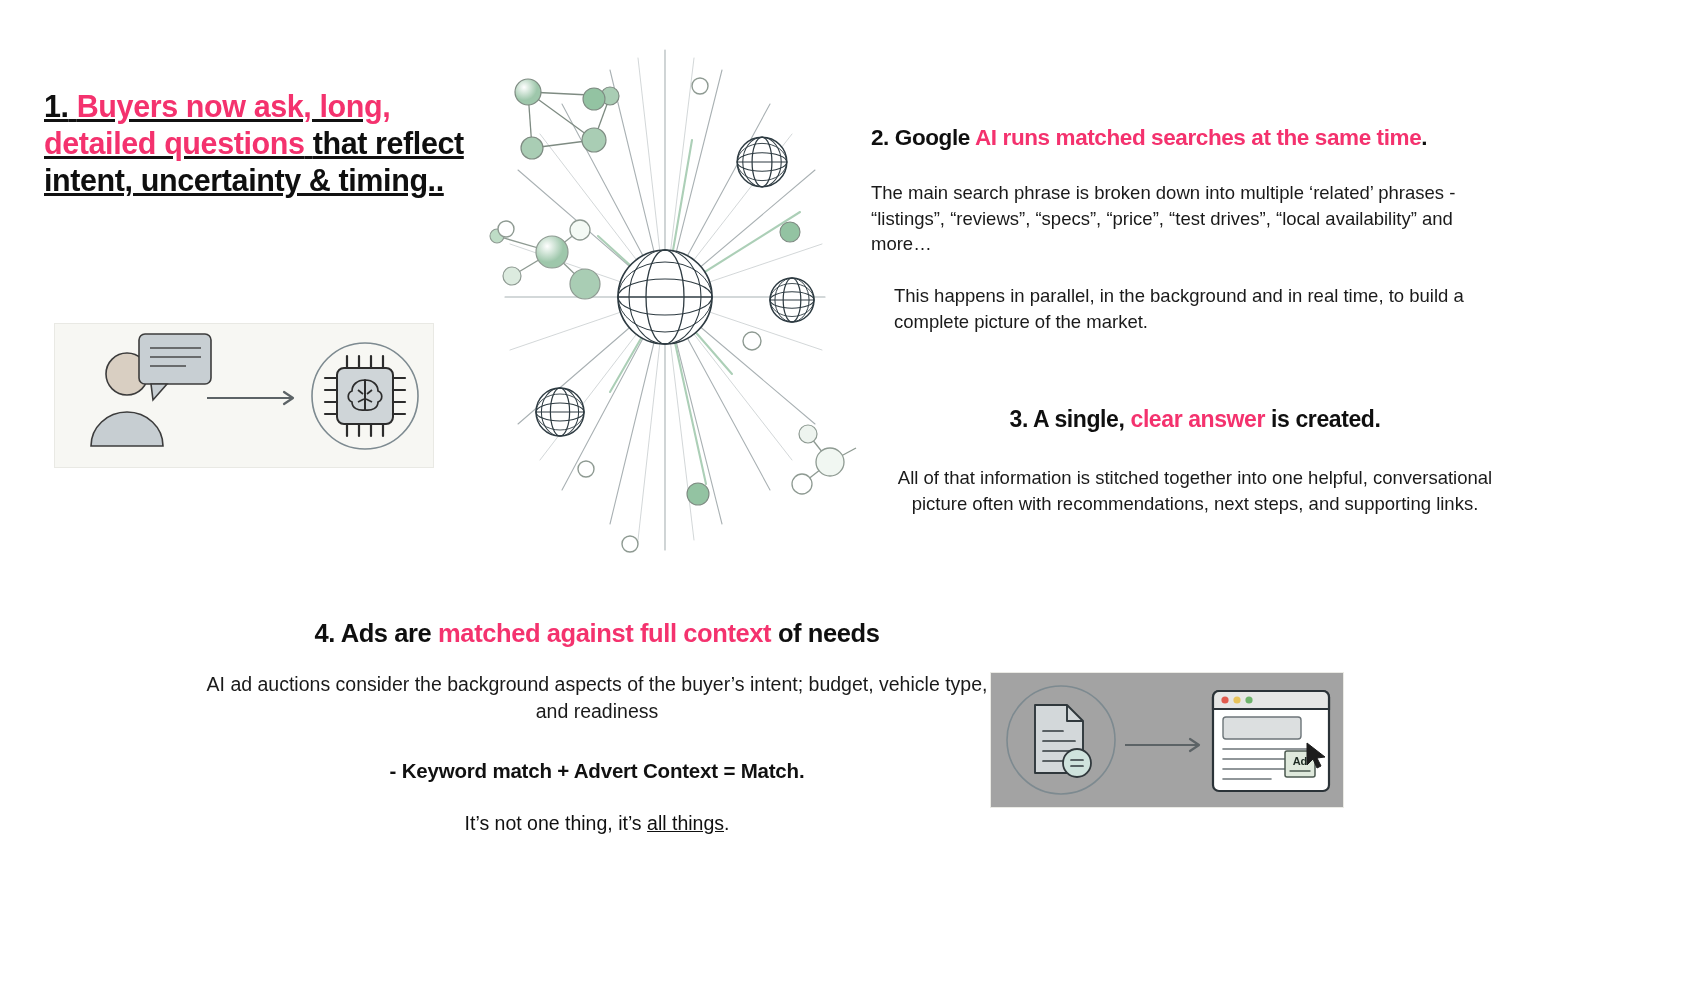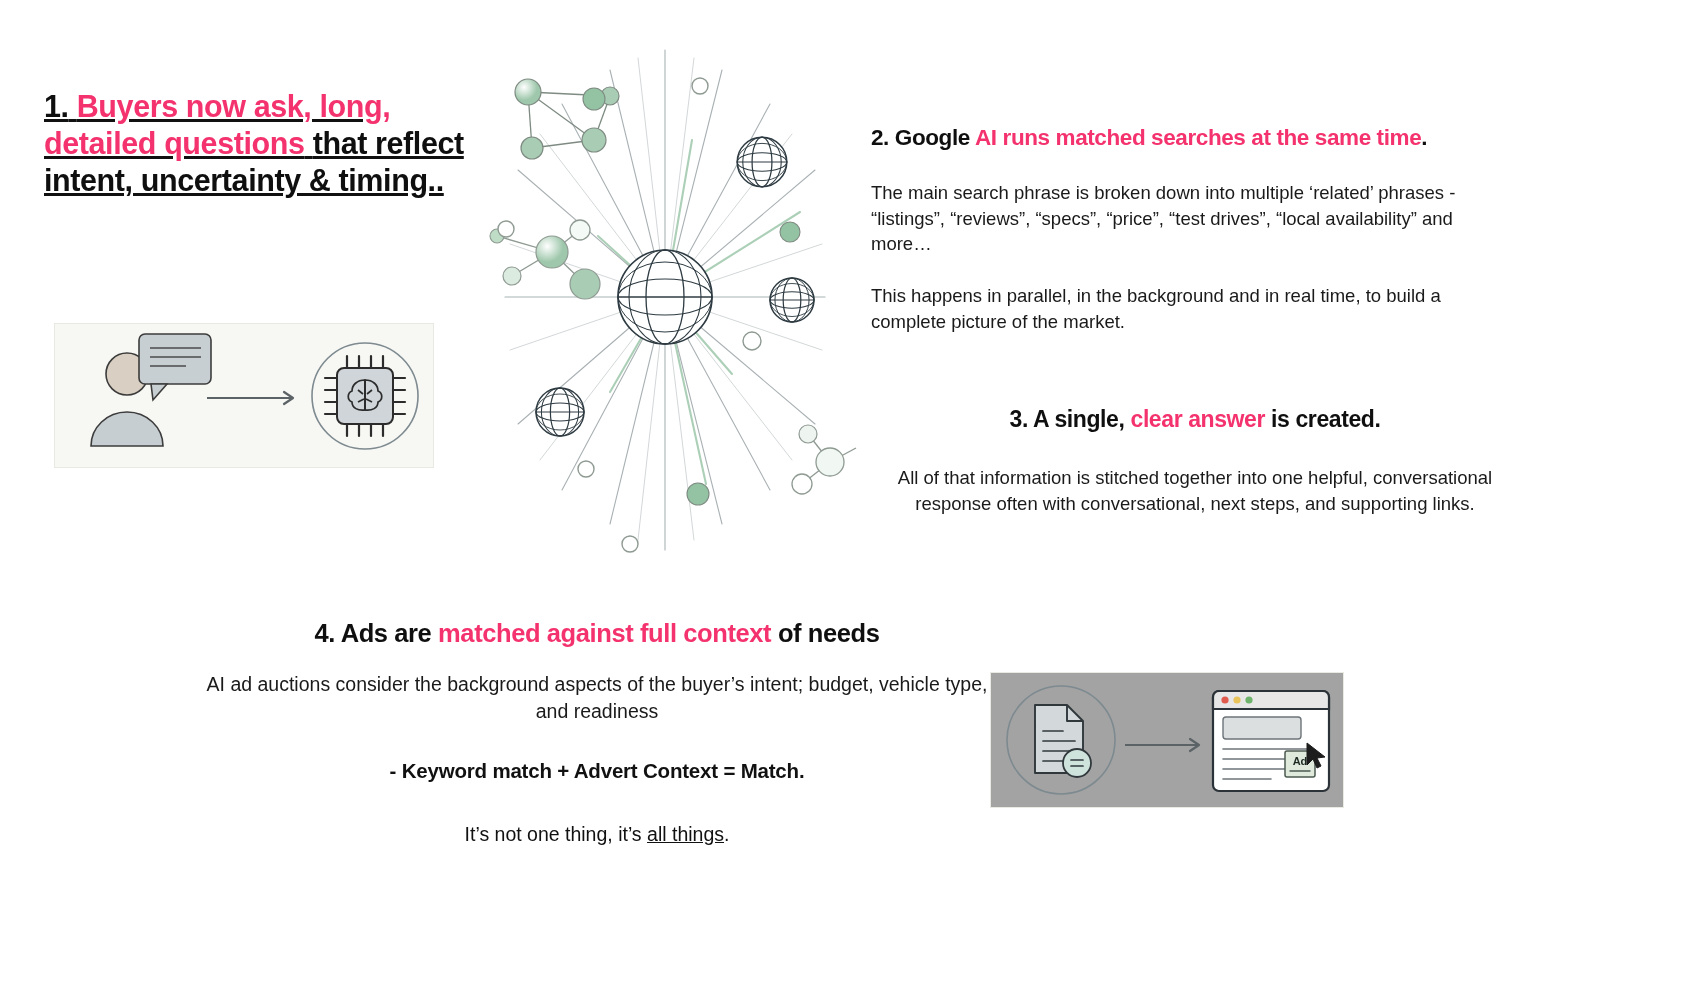--- a/index.html
+++ b/index.html
@@ -48,33 +48,33 @@
     position:absolute;left:54px;top:323px;
     width:378px;height:143px;
     background:#f7f7f3;
     border:1px solid #e9e9e4;
   }
 
   
   #sec2{position:absolute;left:871px;top:124px;width:625px;}
   #sec2 .heading{font-size:22.5px;}
   #sec2 .body{font-size:18.5px;margin-top:29px;}
-  #sec2 .body + .body{margin-top:26px;}
+  #sec2 .body + .body{margin-top:26px;margin-left:23px;}
 
   
   #sec3{position:absolute;left:895px;top:405px;width:600px;text-align:center;}
   #sec3 .heading{font-size:23px;}
   #sec3 .body{font-size:18.5px;margin-top:32px;}
 
   
   #sec4{position:absolute;left:202px;top:618px;width:790px;text-align:center;}
   #sec4 .heading{font-size:25.5px;}
   #sec4 .body{font-size:19.5px;margin-top:22px;}
   #sec4 .emph{font-size:20.5px;font-weight:bold;margin-top:34px;letter-spacing:-0.2px;}
-  #sec4 .closing{font-size:19.5px;margin-top:40px;}
+  #sec4 .closing{font-size:19.5px;margin-top:29px;}
   .u{text-decoration:underline;}
 
   
   #illus2{
     position:absolute;left:990px;top:672px;
     width:352px;height:134px;
     background:#a3a3a3;
     border:1px solid #eaeae5;
   }
 
@@ -287,21 +287,21 @@
     <div class="body">This happens in parallel, in the background and in real time, to build a complete picture of the market.</div>
   </div>
 
   <div id="sec3">
     <div class="heading">
       <span class="blk">3.</span>
       <span class="blk">A single,</span>
       <span class="hl">clear answer</span>
       <span class="blk">is created.</span>
     </div>
-    <div class="body">All of that information is stitched together into one helpful, conversational response often with conversational, next steps, and supporting links.</div>
+    <div class="body">All of that information is stitched together into one helpful, conversational picture often with recommendations, next steps, and supporting links.</div>
   </div>
 
   <div id="sec4">
     <div class="heading">
       <span class="blk">4.</span>
       <span class="blk">Ads are</span>
       <span class="hl">matched against full context</span>
       <span class="blk">of needs</span>
     </div>
     <div class="body">AI ad auctions consider the background aspects of the buyer’s intent; budget, vehicle type, and readiness</div>

